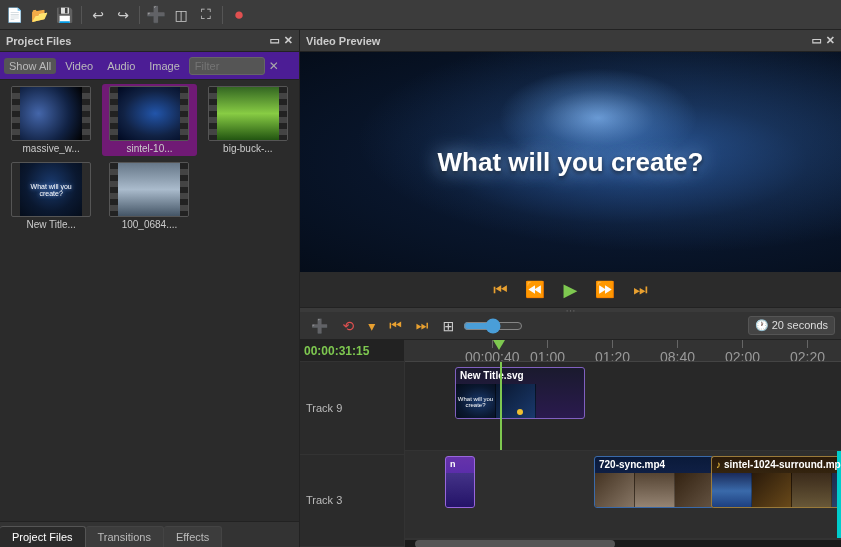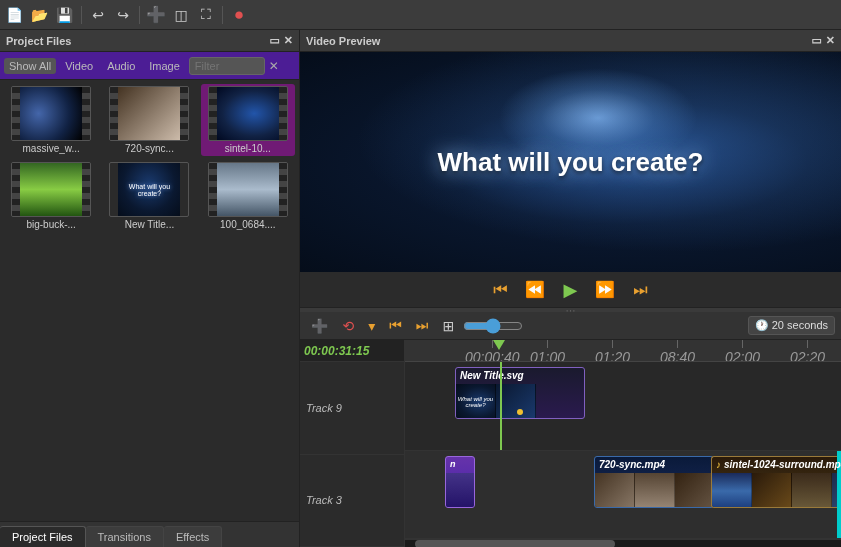--- a/index.html
+++ b/index.html
@@ -292,21 +292,20 @@
       color: #ddd;
       font-size: 11px;
       padding: 2px 6px;
       border-radius: 3px;
     }
 
     
     #timeline-body {
       flex: 1;
       display: flex;
-      font-style: italic;
     }
 
     
     #track-labels {
       width: 105px;
       background: #2b2b2b;
       border-right: 1px solid #333;
       display: flex;
       flex-direction: column;
     }
@@ -525,28 +524,20 @@
 
       <div class="thumb-item">
         <div class="thumb-img">
           <div class="film-strip left"></div>
           <div class="film-strip right"></div>
           <div class="thumb-bg" style="background: radial-gradient(circle at 30% 50%, #4466aa 0%, #112244 60%, #000 100%);"></div>
         </div>
         <span class="thumb-label">massive_w...</span>
       </div>
 
-      <div class="thumb-item">
-        <div class="thumb-img">
-          <div class="film-strip left"></div>
-          <div class="film-strip right"></div>
-          <div class="thumb-bg" style="background: linear-gradient(135deg, #443322 0%, #887766 50%, #ccbbaa 100%);"></div>
-        </div>
-        <span class="thumb-label">720-sync...</span>
-      </div>
 
       <div class="thumb-item selected">
         <div class="thumb-img">
           <div class="film-strip left"></div>
           <div class="film-strip right"></div>
           <div class="thumb-bg" style="background: radial-gradient(ellipse at 60% 50%, #2255aa 0%, #112244 60%, #000820 100%);"></div>
         </div>
         <span class="thumb-label">sintel-10...</span>
       </div>
 

